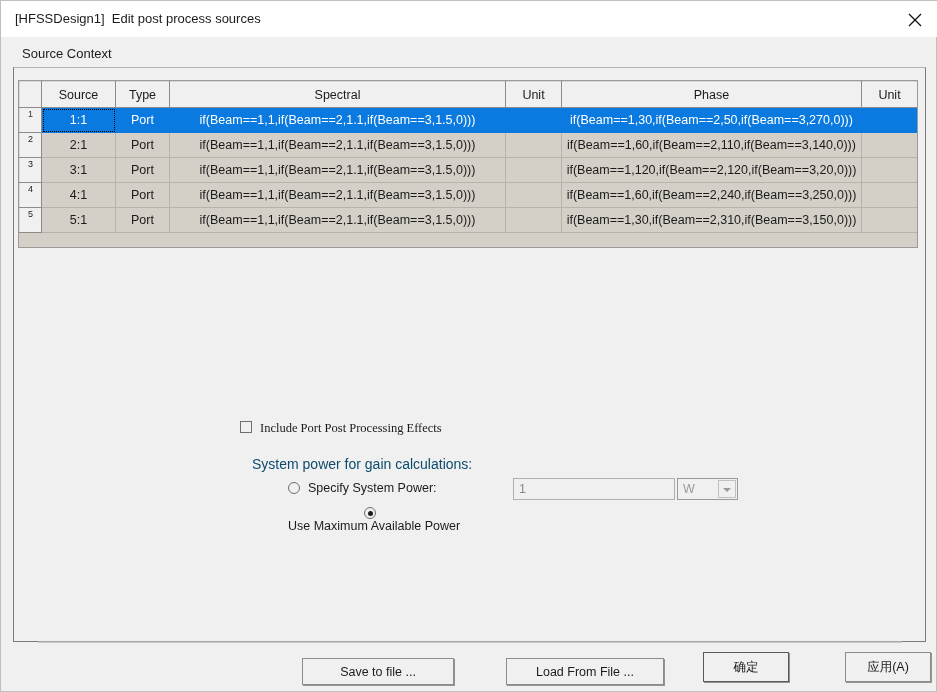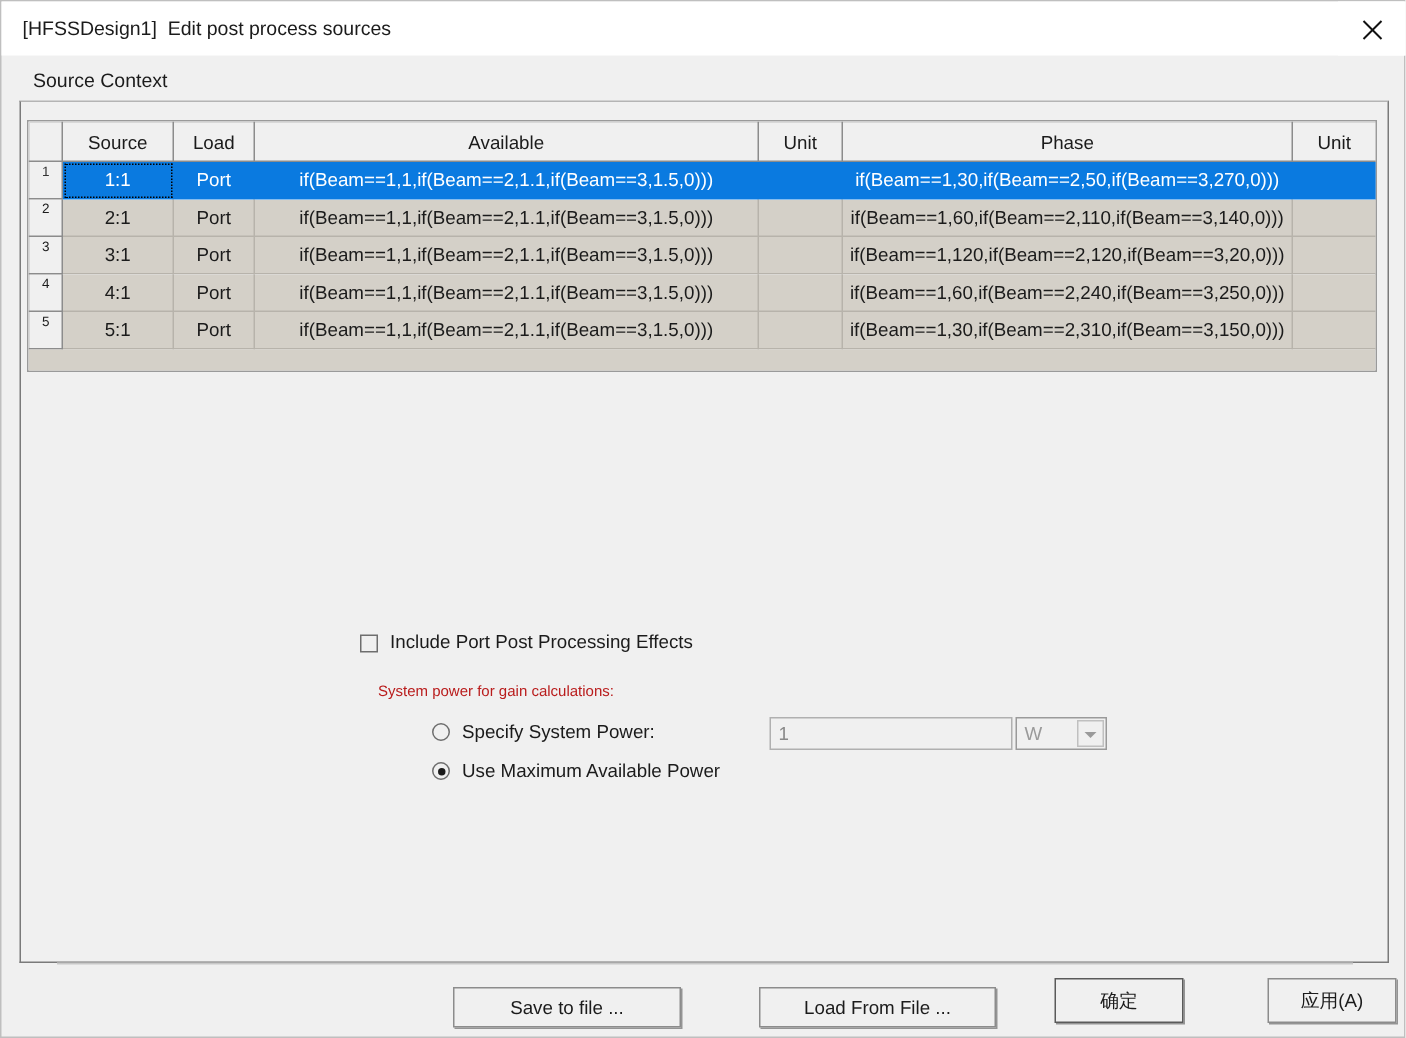--- a/index.html
+++ b/index.html
@@ -174,48 +174,49 @@
     width: 898px;
     background: #d4d0c8;
   }
 
   
   .opt-check {
     position: absolute;
     left: 226px;
     top: 353px;
     display: flex;
-    align-items: flex-end;
-    cursor: default;
+    align-items: flex-start;
+    cursor: default;
+    font-family: Liberation Serif, serif;
   }
   .cbox {
     width: 12px;
     height: 12px;
     border: 1px solid #6e6e6e;
     background: #f0f0f0;
     box-sizing: border-box;
     margin-right: 8px;
   }
   .opt-label { font-size: 12.5px; color: #1b1b1b; }
 
   .sys-power-label {
     position: absolute;
     left: 238px;
     top: 388px;
-    font-size: 10px;
-    color: #b91c1c;
+    font-size: 14px;
+    color: #0c4a6e;
   }
   .radio-row {
     position: absolute;
     display: flex;
     align-items: center;
     cursor: default;
   }
   .radio-row.r1 { left: 274px; top: 413px; }
-  .radio-row.r2 { left: 274px; top: 439px; }
+  .radio-row.r2 { left: 274px; top: 439px; flex-direction: column; }
   .rbtn {
     width: 12px;
     height: 12px;
     border: 1px solid #6e6e6e;
     border-radius: 50%;
     background: #f0f0f0;
     box-sizing: border-box;
     margin-right: 8px;
     position: relative;
   }
@@ -354,22 +355,22 @@
           <col style="width:54px">
           <col style="width:336px">
           <col style="width:56px">
           <col style="width:300px">
           <col style="width:56px">
         </colgroup>
         <thead>
           <tr>
             <th class="rowhdr"></th>
             <th>Source</th>
-            <th>Load</th>
-            <th>Available</th>
+            <th>Type</th>
+            <th>Spectral</th>
             <th>Unit</th>
             <th>Phase</th>
             <th>Unit</th>
           </tr>
         </thead>
         <tbody>
           <tr class="selected">
             <td class="rowhdr">1</td>
             <td class="focus-cell">1:1</td>
             <td>Port</td>

